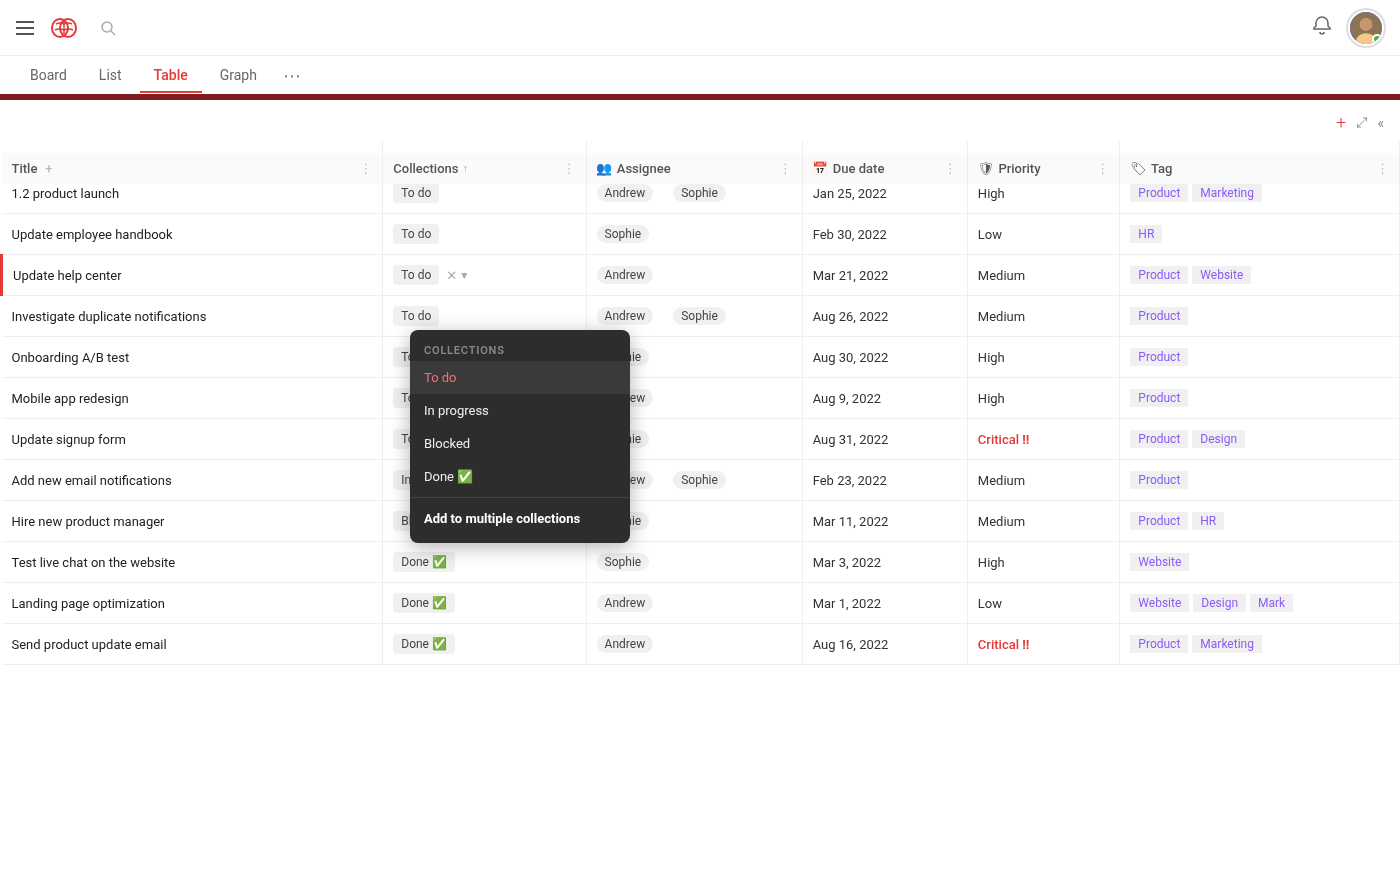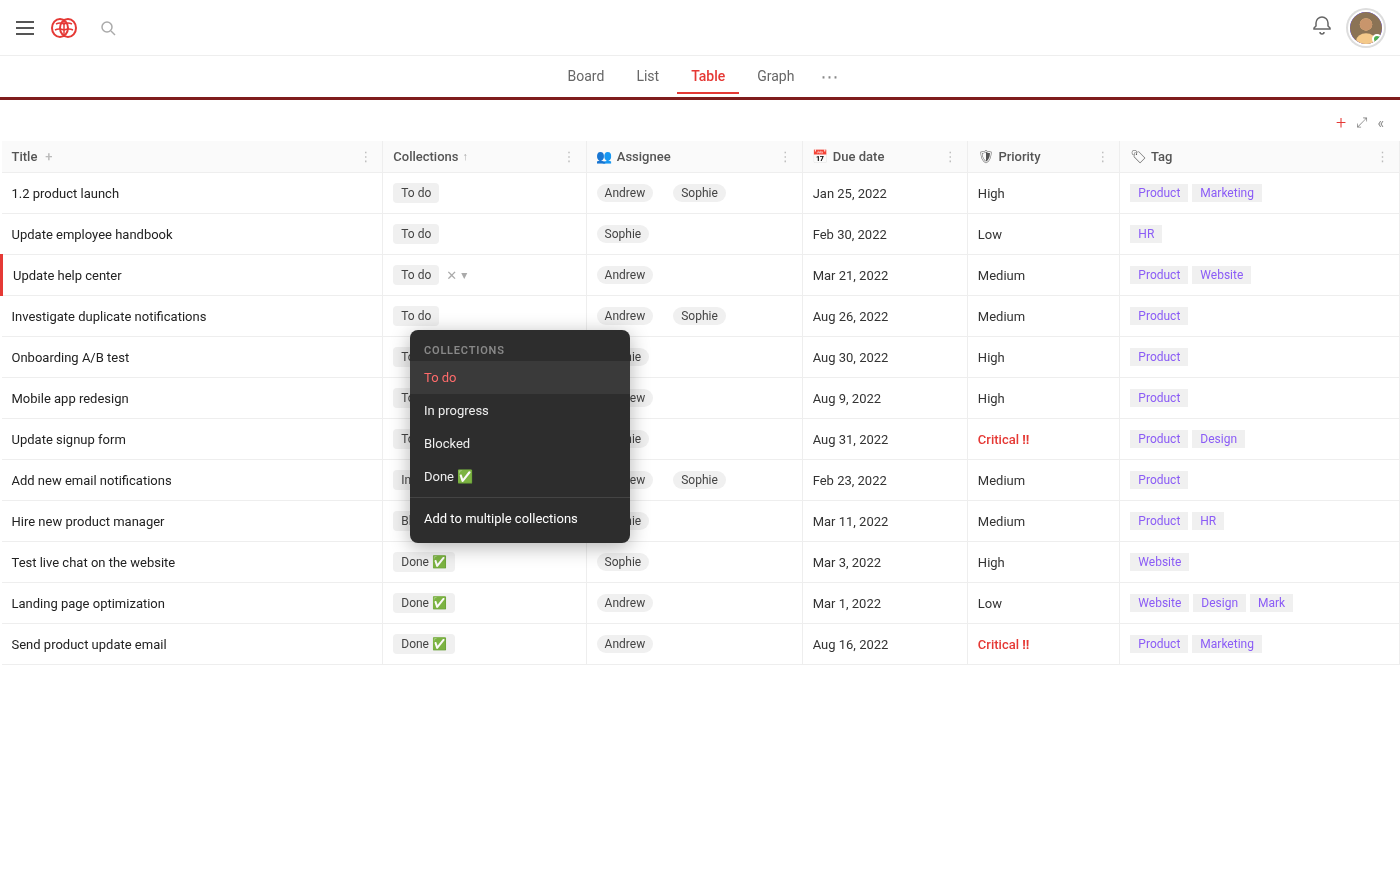--- a/index.html
+++ b/index.html
@@ -32,21 +32,21 @@
       color: #fff; font-size: 15px; font-weight: 600;
     }
     .online-dot {
       position: absolute; bottom: 0; right: 0; width: 10px; height: 10px;
       background: #4caf50; border-radius: 50%; border: 2px solid #fff;
     }
 
     
     .view-tabs {
       display: flex; align-items: center; padding: 0 16px; height: 44px;
-      border-bottom: 3px solid #7f1d1d; justify-content: center;
+      border-bottom: 6px solid #7f1d1d; justify-content: flex-start;
     }
     .view-tabs-left { display: flex; align-items: center; gap: 4px; }
     .tab {
       padding: 8px 14px; color: #666; cursor: pointer; font-size: 14px;
       border-bottom: 2px solid transparent; margin-bottom: -1px;
     }
     .tab.active { color: #e53935; border-bottom: 2px solid #e53935; font-weight: 500; }
     .more-btn { color: #888; cursor: pointer; padding: 4px 8px; font-size: 18px; }
     .saved-label { color: #777; font-size: 14px; }
 
@@ -58,21 +58,21 @@
     .projects-label { font-size: 11px; font-weight: 600; color: #999; letter-spacing: 0.8px; text-transform: uppercase; }
     .projects-actions { display: flex; align-items: center; gap: 10px; color: #888; }
     .projects-actions span { cursor: pointer; font-size: 16px; }
 
     
     .table-wrapper { overflow-x: auto; position: relative; }
     table { width: 100%; border-collapse: collapse; table-layout: fixed; }
     thead th {
       background: #fafafa; border-bottom: 1px solid #eee; border-right: 1px solid #eee;
       padding: 8px 10px; text-align: left; font-weight: 500; font-size: 13px;
-      color: #555; white-space: nowrap; position: sticky; top: 0; z-index: 2;
+      color: #555; white-space: nowrap; position: sticky; top: 12px; z-index: 2;
     }
     thead th:first-child { width: 300px; }
     thead th.col-collections { width: 160px; }
     thead th.col-assignee { width: 170px; }
     thead th.col-due { width: 130px; }
     thead th.col-priority { width: 120px; }
     thead th.col-tag { width: 220px; }
     .th-inner { display: flex; align-items: center; gap: 4px; }
     .sort-icon { color: #aaa; font-size: 11px; cursor: pointer; }
     .col-menu { color: #bbb; cursor: pointer; margin-left: auto; }
@@ -114,21 +114,21 @@
     }
     .dropdown-section-label {
       padding: 6px 14px 4px; font-size: 11px; color: #888;
       text-transform: uppercase; letter-spacing: 0.8px; font-weight: 600;
     }
     .dropdown-item {
       padding: 9px 14px; font-size: 13px; color: #eee; cursor: pointer;
       display: flex; align-items: center; gap: 6px;
     }
     .dropdown-item.active { background: #3a3a3a; color: #ff6b6b; }
-    .dropdown-item.bold { font-weight: 400; color: #fff; }
+    .dropdown-item.bold { font-weight: 700; color: #fff; }
     .dropdown-divider { height: 1px; background: #444; margin: 4px 0; }
 
     
     .coll-cell { display: flex; align-items: center; gap: 4px; }
     .coll-x { color: #aaa; cursor: pointer; font-size: 13px; }
     .coll-chevron { color: #aaa; cursor: pointer; font-size: 12px; }
   </style>
 </head>
 <body>
 

